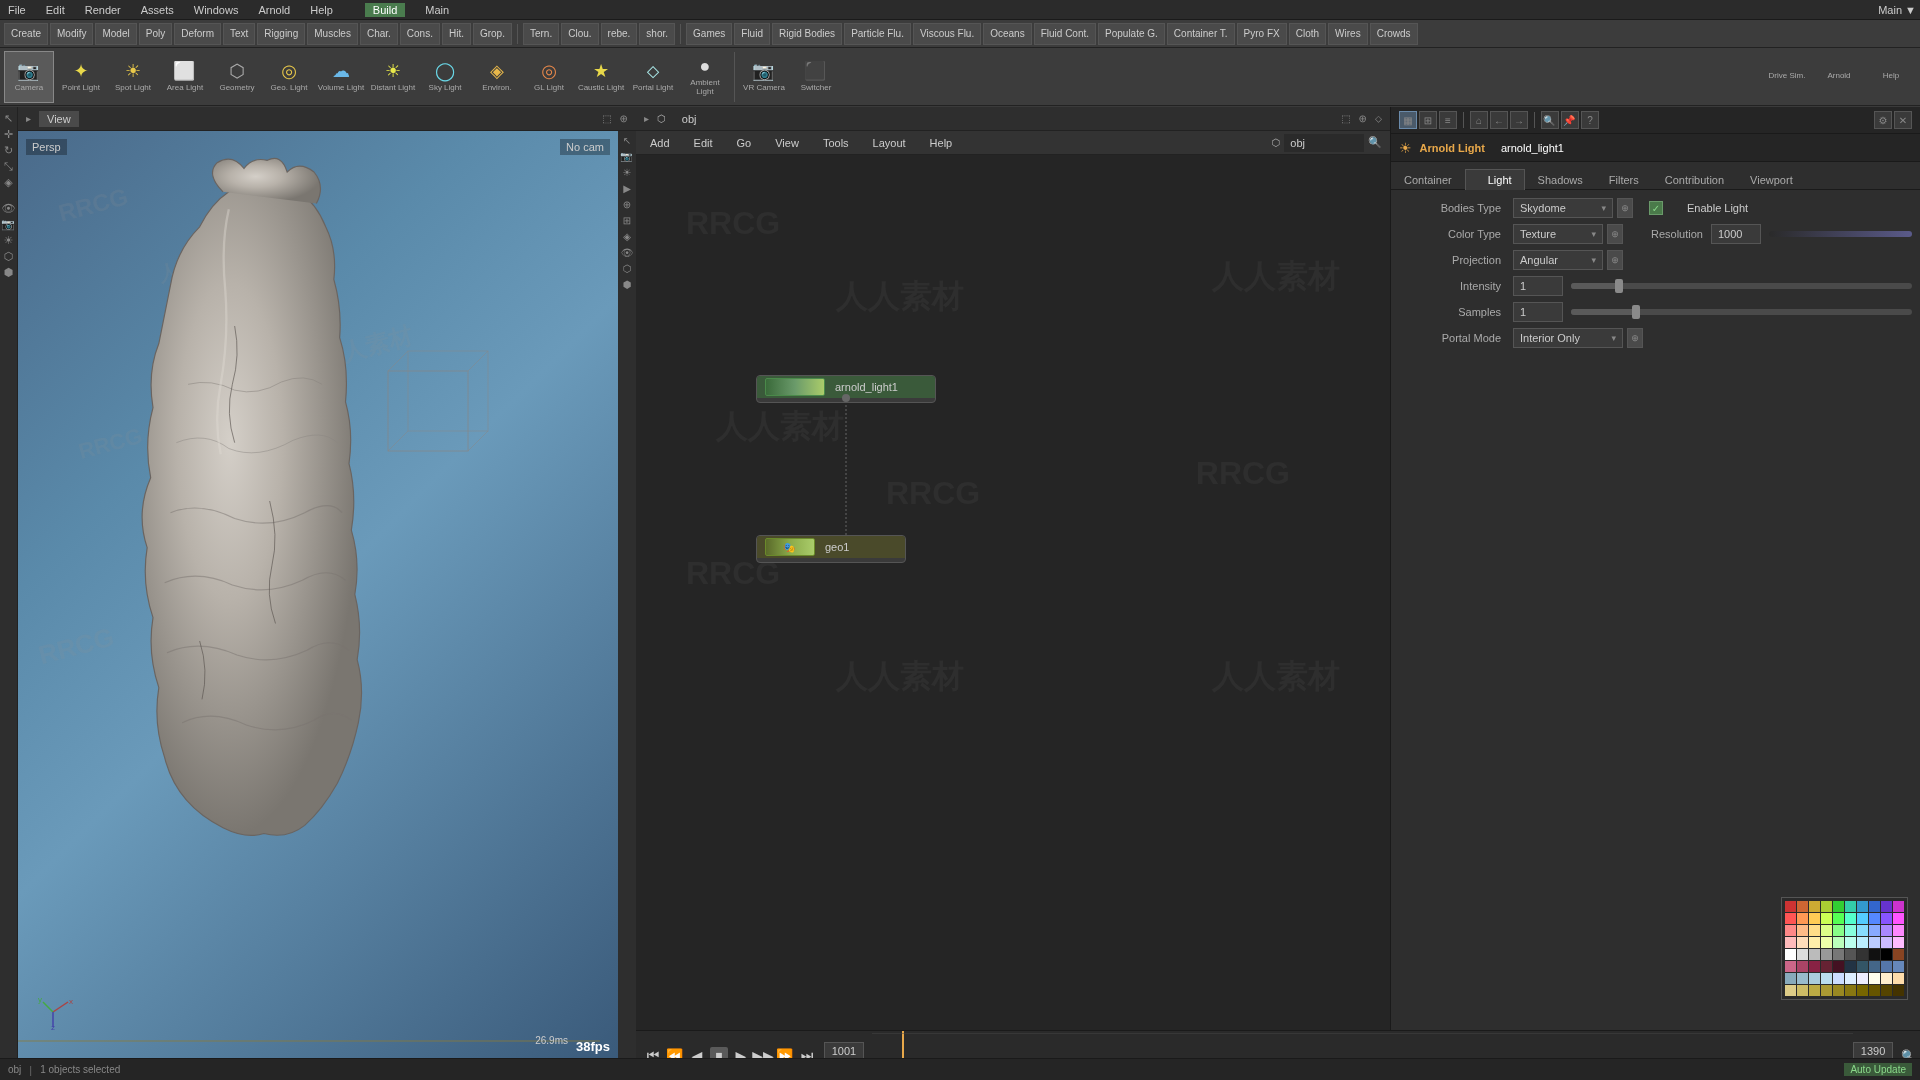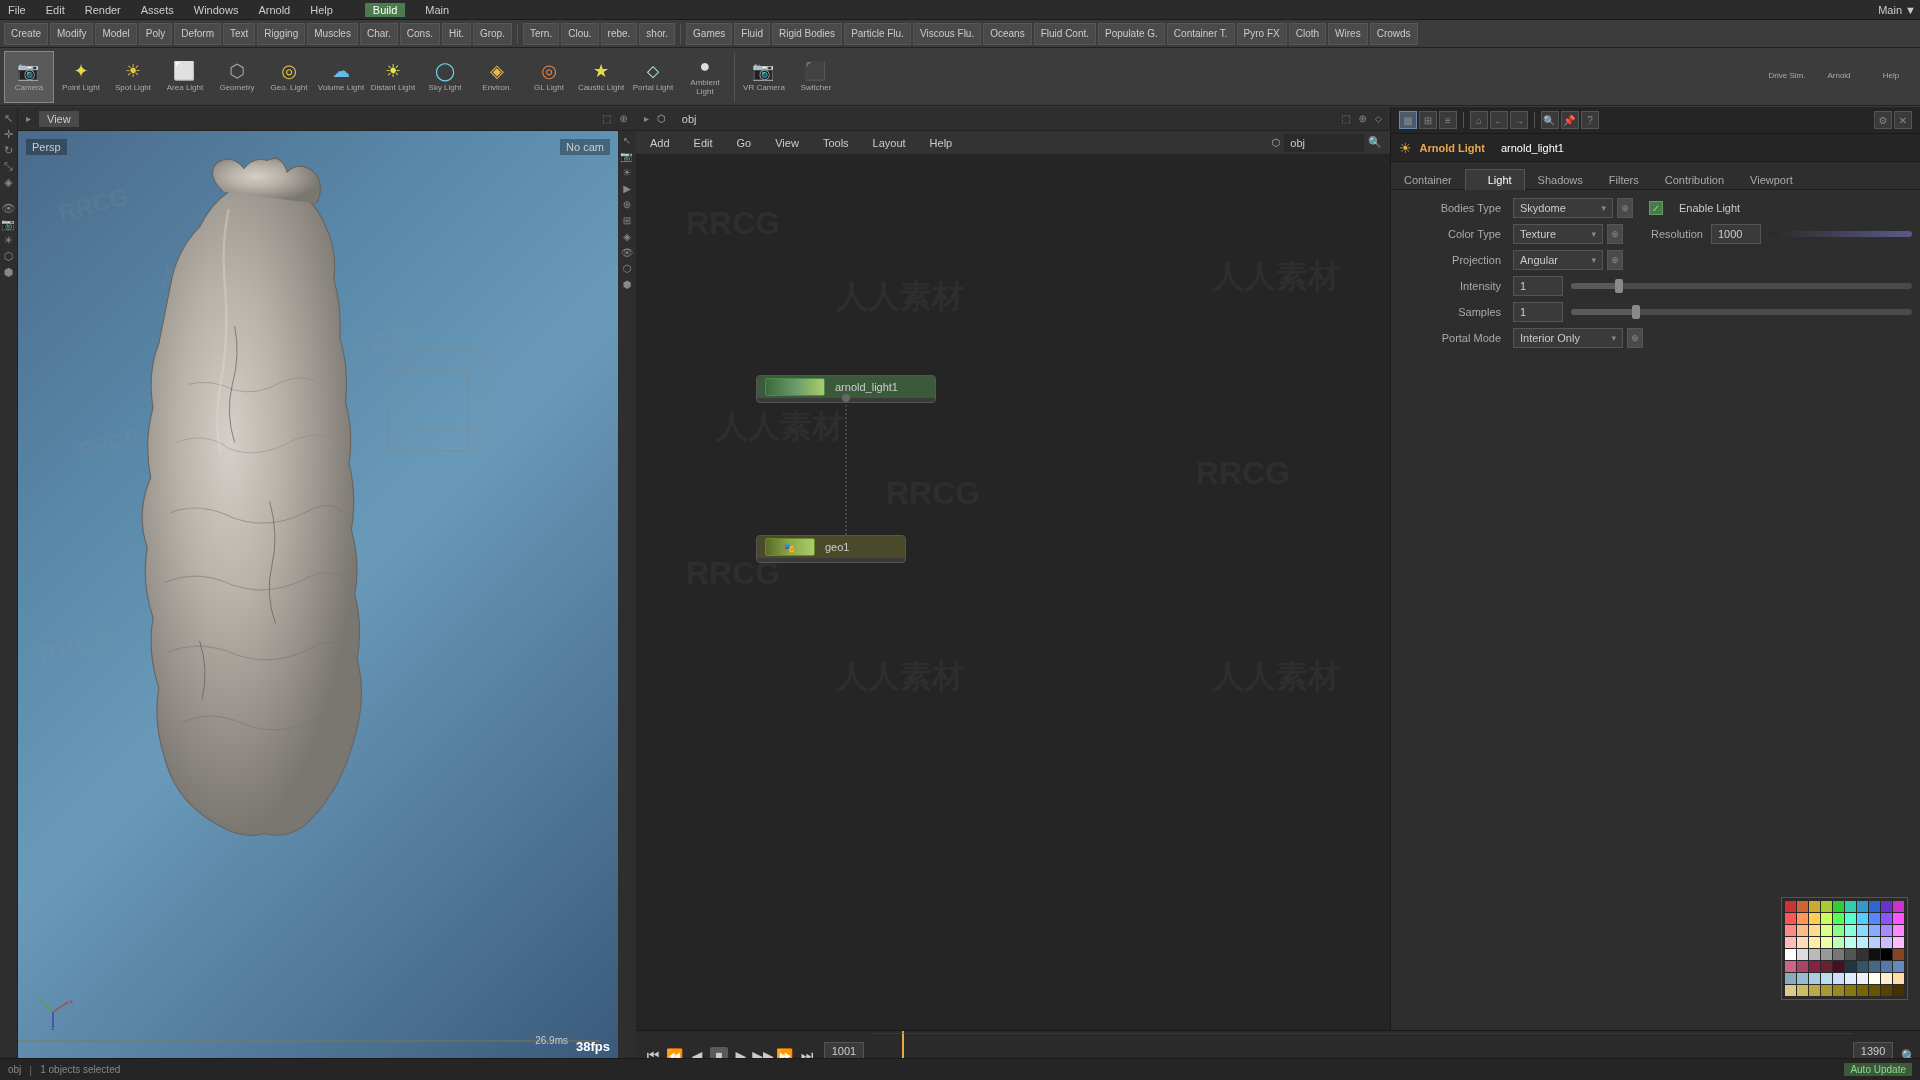--- a/index.html
+++ b/index.html
@@ -487,21 +487,21 @@
               <div class="prop-dropdown" style="width:100px;">
                 <span>Skydome</span>
                 <span class="prop-dropdown-arrow">▾</span>
               </div>
               <div style="width:16px;height:20px;background:#4a4a4a;border:1px solid #555;display:flex;align-items:center;justify-content:center;cursor:pointer;">
                 <span style="color:#888;font-size:9px;">⊕</span>
               </div>
               <div class="prop-checkbox" style="margin-left:12px;">
                 <span class="prop-check-mark">✓</span>
               </div>
-              <span style="color:#ccc;font-size:11px;margin-left:12px;">Enable Light</span>
+              <span style="color:#ccc;font-size:11px;margin-left:20px;">Enable Light</span>
             </div>
           </div>
 
           <div class="prop-row">
             <span class="prop-label">Color Type</span>
             <div class="prop-value">
               <div class="prop-dropdown" style="width:90px;">
                 <span>Texture</span>
                 <span class="prop-dropdown-arrow">▾</span>
               </div>

